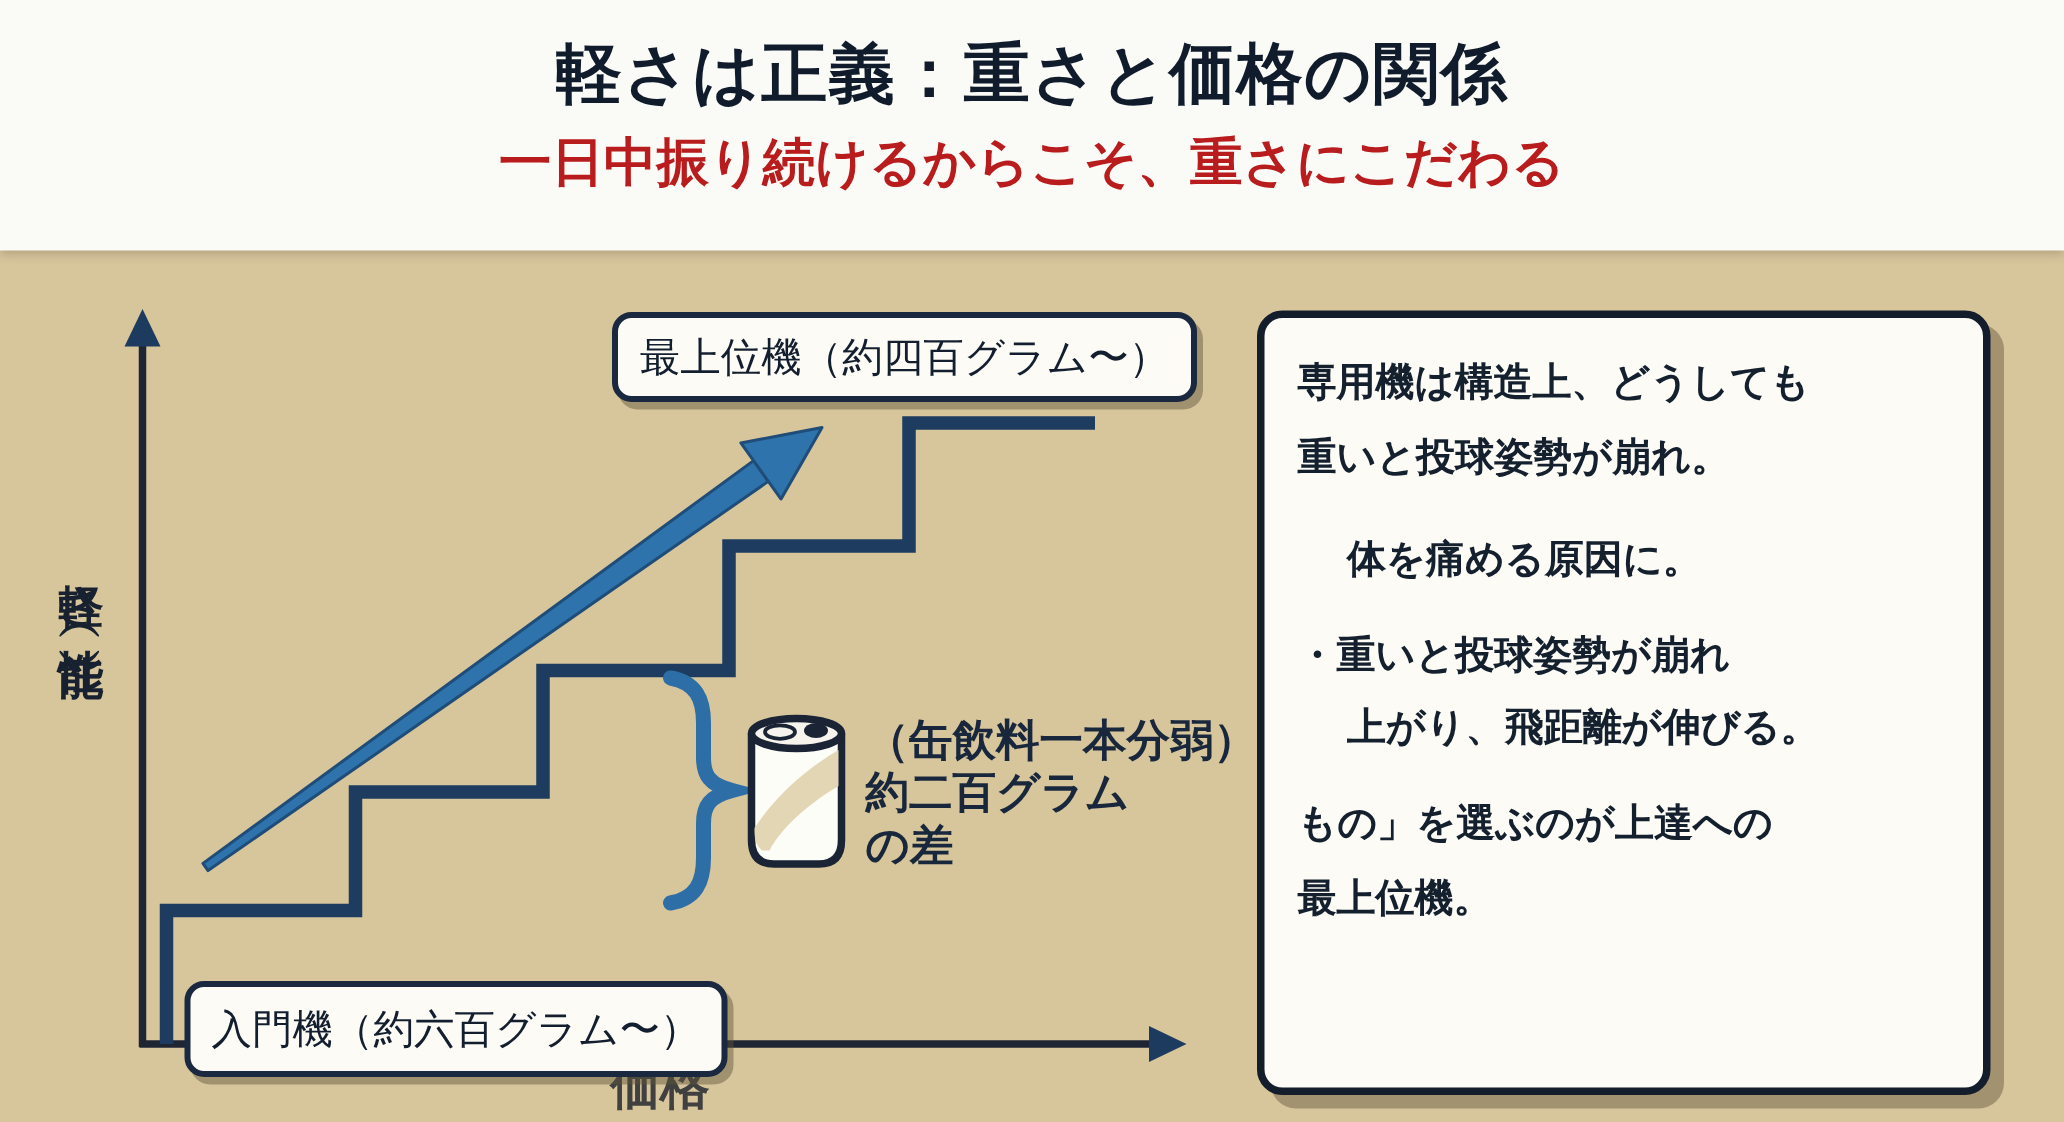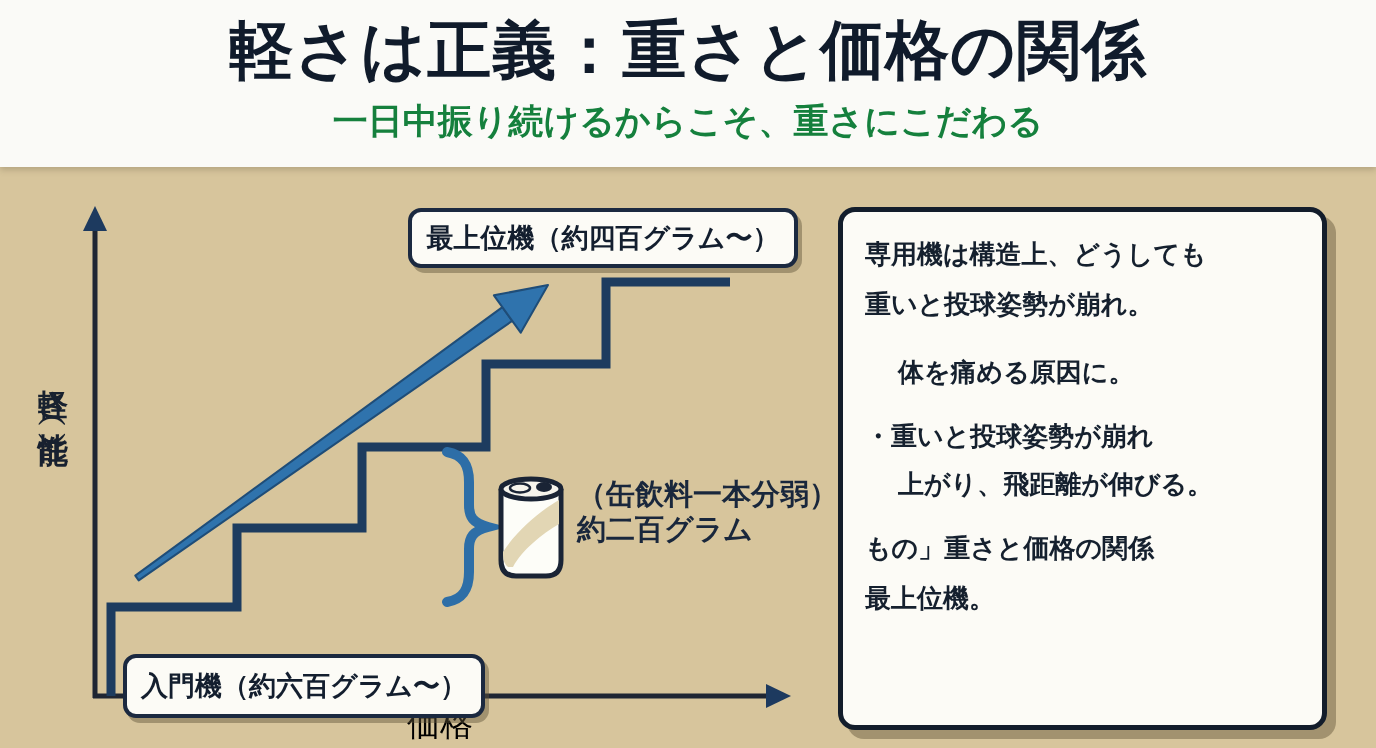--- a/index.html
+++ b/index.html
@@ -10,46 +10,46 @@
     color:#15202e;
   }
   
   .header{
     position:absolute;left:0;top:0;width:1376px;height:167px;
     background:#fafaf7;text-align:center;
     box-shadow:0 3px 6px rgba(80,70,50,.25);
   }
   .title{
     margin:0;padding-top:18px;
-    font-size:64px;line-height:64px;font-weight:900;
+    font-size:44px;line-height:64px;font-weight:900;
     letter-spacing:1px;color:#101b2b;
   }
   .subtitle{
-    margin:12px;padding-top:6px;
-    font-size:35px;line-height:42px;font-weight:800;color:#15803d;
+    margin:0;padding-top:6px;
+    font-size:35px;line-height:42px;font-weight:800;color:#b91c1c;
   }
   
   .chart-svg{position:absolute;left:0;top:167px;}
   
   .pill{
     position:absolute;display:flex;align-items:center;justify-content:center;
     background:#fcfbf6;border:4px solid #1b2940;border-radius:13px;
-    font-size:27px;font-weight:700;color:#131e2e;white-space:nowrap;
+    font-size:27px;font-weight:400;color:#131e2e;white-space:nowrap;
     box-shadow:4px 5px 0 rgba(96,84,58,.45);
   }
   .pill-top{left:408px;top:208px;width:382px;height:52px;}
   .pill-bottom{left:123px;top:622px;width:354px;height:56px;margin-top:32px;}
   .y-axis-label{
     position:absolute;left:32px;top:366px;
     writing-mode:vertical-rl;text-orientation:mixed;
     font-size:30px;font-weight:800;letter-spacing:3px;color:#18212f;
   }
   .x-axis-label{
     position:absolute;left:95px;top:702px;width:690px;text-align:center;
-    font-size:33px;font-weight:400;color:#000000;
+    font-size:33px;font-weight:700;color:#404040;
   }
   .diff-note{
     position:absolute;left:577px;top:477px;
     font-size:29px;line-height:35px;font-weight:800;color:#19273c;
     white-space:nowrap;
   }
   
   .panel{
     position:absolute;left:838px;top:207px;width:489px;height:523px;
     box-sizing:border-box;background:#fcfbf6;
@@ -110,33 +110,34 @@
   <div class="pill pill-top">
     <span>最上位機（約四百グラム〜）</span>
   </div>
   <div class="pill pill-bottom">
     <span>入門機（約六百グラム〜）</span>
   </div>
 
   <div class="diff-note">
     <div>（缶飲料一本分弱）</div>
     <div>約二百グラム</div>
+    <div>の差</div>
   </div>
 
   <div class="panel">
     <div class="block-intro">
       <div class="line">専用機は構造上、どうしても</div>
       <div class="line">重いと投球姿勢が崩れ。</div>
     </div>
     <div class="block-bullet">
       <div class="line indent">体を痛める原因に。</div>
     </div>
     <div class="block-bullet">
       <div class="line">・重いと投球姿勢が崩れ</div>
       <div class="line indent">上がり、飛距離が伸びる。</div>
     </div>
     <div>
-      <div class="line">もの」重さと価格の関係</div>
+      <div class="line">もの」を選ぶのが上達への</div>
       <div class="line">最上位機。</div>
     </div>
   </div>
 
 </div>
 
 </body></html>

